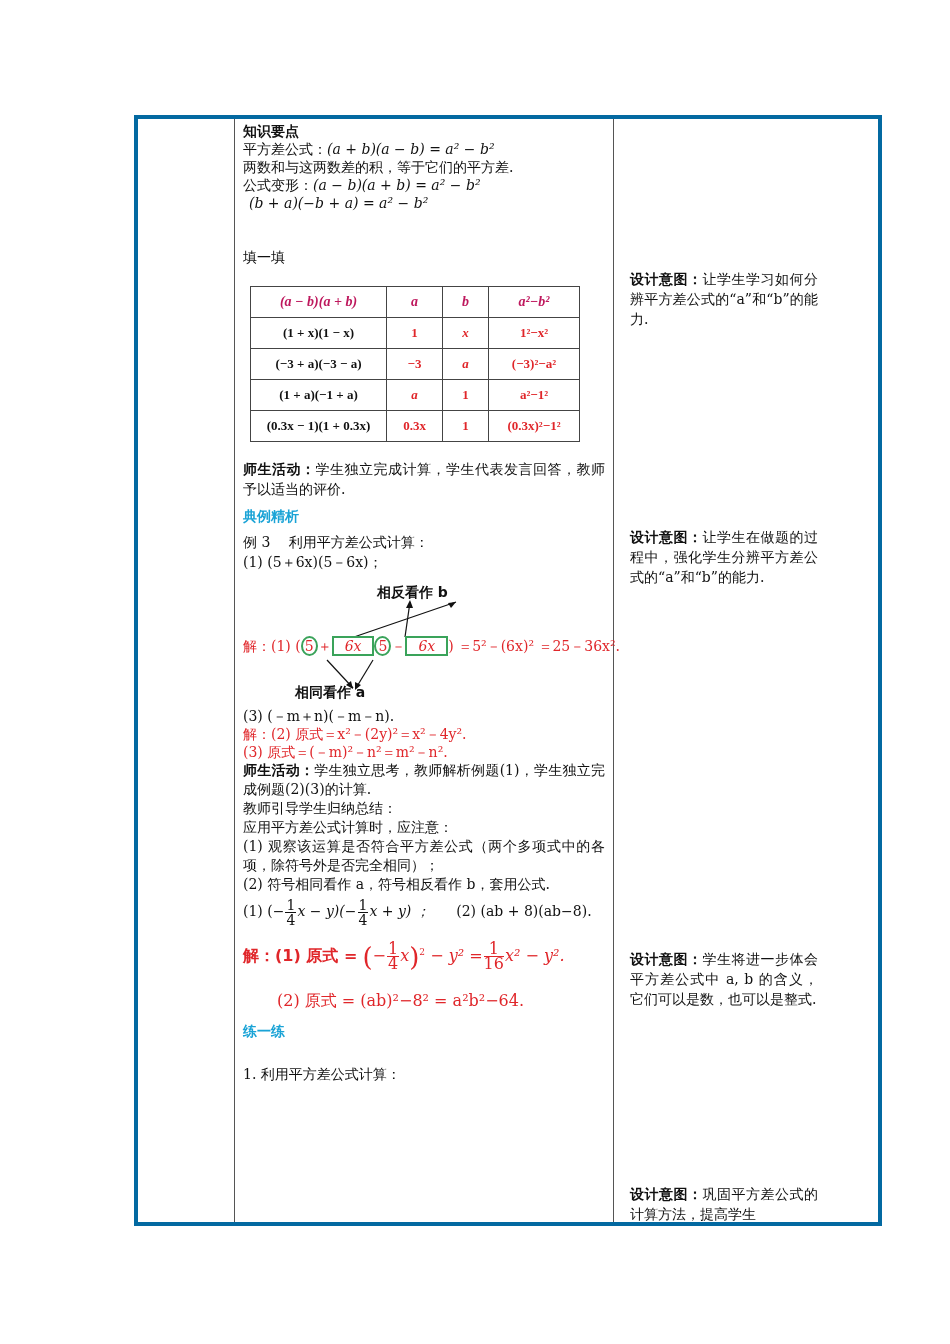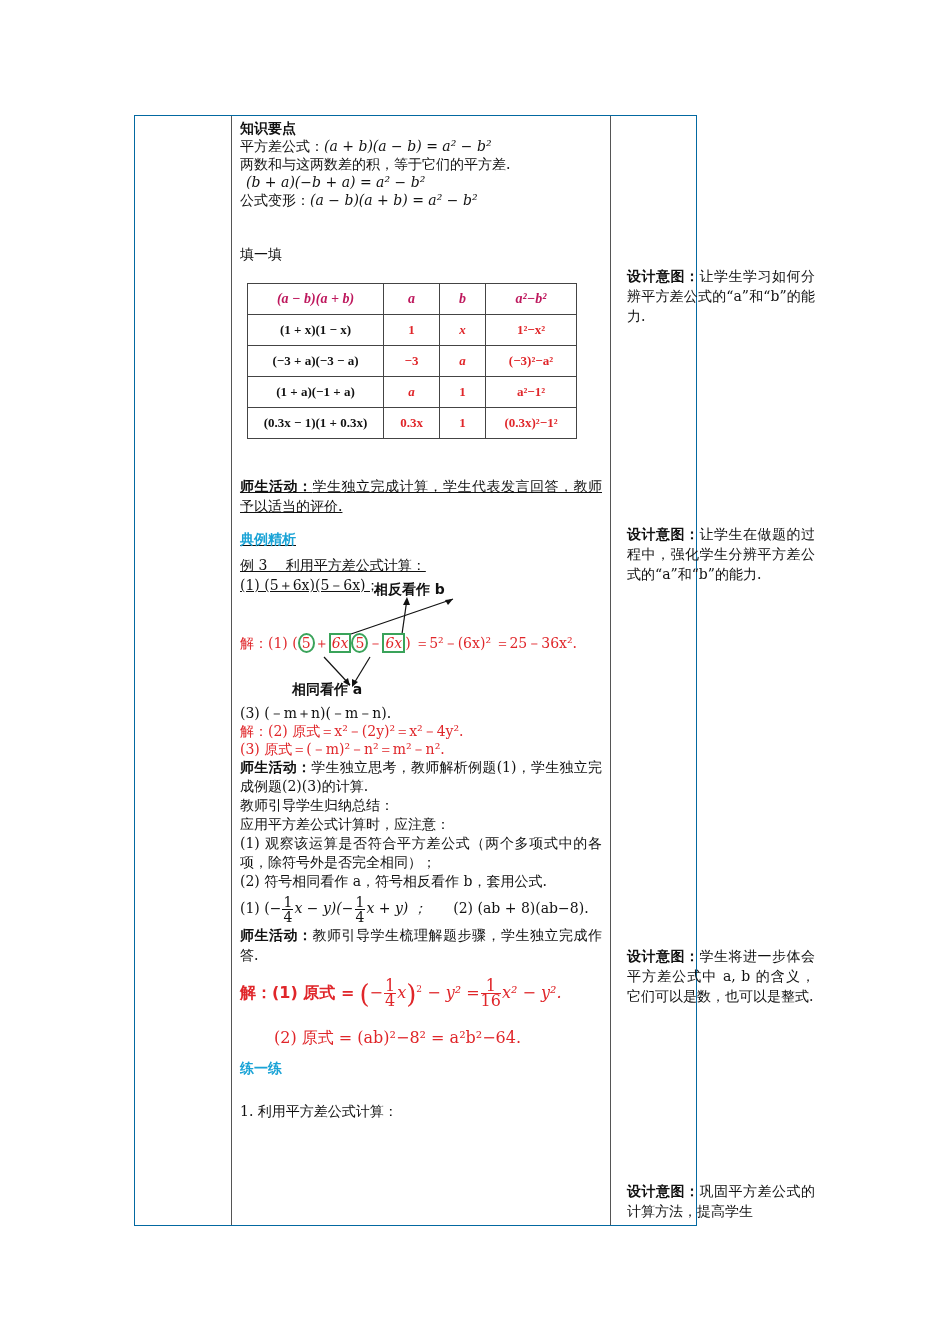--- a/index.html
+++ b/index.html
@@ -1,57 +1,57 @@
 <!DOCTYPE html>
 <html><head>
 <meta charset="utf-8">
 <style>
   html,body{margin:0;padding:0;background:#fff;}
   body{width:950px;height:1344px;position:relative;overflow:hidden;
        font-family:"DejaVu Serif","Liberation Serif",serif;color:#111;font-size:14px;}
-  .frame{position:absolute;left:134px;top:115px;width:563px;height:1111px;
-         border:1px solid #0369a1;box-sizing:border-box;}
+  .frame{position:absolute;left:134px;top:115px;width:748px;height:1111px;
+         border:4px solid #0369a1;box-sizing:border-box;}
   .vline{position:absolute;top:0;bottom:0;width:0;border-left:1px solid #555;}
   .col-mid{position:absolute;left:97px;top:0;width:379px;height:100%;padding:3px 8px 0 8px;box-sizing:border-box;}
   .col-right{position:absolute;left:476px;top:0;width:204px;height:100%;}
   .line{line-height:18px;font-size:14px;white-space:nowrap;}
   .b{font-weight:bold;font-family:"DejaVu Sans","Liberation Sans",sans-serif;}
   .i{font-style:italic;}
   .red{color:#e0262a;}
   .cyan{color:#1aa3d6;font-weight:bold;font-family:"DejaVu Sans","Liberation Sans",sans-serif;}
   sup{font-size:9px;vertical-align:6px;line-height:0;}
   .wrap{white-space:normal;text-align:justify;}
   
   .fill{position:absolute;left:15px;top:167px;width:330px;border-collapse:collapse;font-family:"Liberation Serif",serif;font-weight:bold;font-size:13px;}
   .fill td{border:1px solid #444;height:30px;text-align:center;padding:0;}
   .fill tr:first-child td{color:#be185d;font-size:14px;}
   .fill td.r{color:#e0262a;}
   .fill td.k{color:#111;}
   
   .diag{position:absolute;left:8px;top:465px;width:360px;height:120px;}
-  .box{display:inline-block;border:2px solid #3aa35a;padding:0 1px;line-height:16px;}
+  .box{display:inline-block;border:2px solid #3aa35a;padding:0 11px;line-height:16px;}
   .ell{display:inline-block;border:2px solid #3aa35a;border-radius:50%;padding:0 2px;line-height:16px;}
   .design{position:absolute;left:9px;width:188px;font-size:14px;line-height:20px;text-align:justify;margin-left:7px;}
   .frac{display:inline-block;vertical-align:middle;text-align:center;line-height:14px;margin:0 1px;}
   .frac span{display:block;}
   .frac .n{border-bottom:1px solid currentColor;padding:0 1px;}
 </style>
 </head>
 <body>
 
 <div class="frame">
   <div class="vline" style="left:96px"></div>
   <div class="vline" style="left:475px"></div>
 
   <div class="col-mid">
     <div class="line b">知识要点</div>
     <div class="line"><span>平方差公式：</span><span class="i">(a + b)(a − b) = a² − b²</span></div>
     <div class="line">两数和与这两数差的积，等于它们的平方差.</div>
+    <div class="line"><span>公式变形：</span><span class="i">(a − b)(a + b) = a² − b²</span></div>
     <div class="line i" style="padding-left:6px">(b + a)(−b + a) = a² − b²</div>
-    <div class="line"><span>公式变形：</span><span class="i">(a − b)(a + b) = a² − b²</span></div>
     <div class="line" style="margin-top:36px">填一填</div>
 
     <table class="fill">
       <tbody>
           <tr>
         <td style="width:135px" class="i">(a − b)(a + b)</td>
         <td style="width:55px" class="i">a</td>
         <td style="width:45px" class="i">b</td>
         <td class="i">a²−b²</td>
       </tr>
@@ -75,23 +75,23 @@
       </tr>
       <tr>
         <td class="k">(0.3x − 1)(1 + 0.3x)</td>
         <td class="r">0.3x</td>
         <td class="r">1</td>
         <td class="r">(0.3x)²−1²</td>
       </tr>
     </tbody>
       </table>
 
-    <div style="position:absolute;left:8px;top:360px;width:362px;text-decoration:underline;">
+    <div style="position:absolute;left:8px;top:340px;width:362px;">
       <div class="wrap" style="line-height:20px;"><span class="b">师生活动：</span><span>学生独立完成计算，学生代表发言回答，教师予以适当的评价.</span></div>
-      <div class="cyan" style="margin-top:13px;line-height:20px;">典例精析</div>
+      <div class="cyan" style="margin-top:7px;line-height:20px;">典例精析</div>
       <div class="line" style="margin-top:6px;line-height:20px;">例 3　 利用平方差公式计算：</div>
       <div class="line" style="line-height:20px;">(1)  (5＋6x)(5－6x)；</div>
     </div>
 
     <div class="diag">
       <svg width="360" height="120" style="position:absolute;left:0;top:0">
         <line x1="111" y1="53" x2="213" y2="18" stroke="#111" stroke-width="1.2"></line>
         <polygon points="213,18 205,19 208,24" fill="#111"></polygon>
         <line x1="162" y1="53" x2="167" y2="18" stroke="#111" stroke-width="1.2"></line>
         <polygon points="167,16 163,24 170,24" fill="#111"></polygon>
@@ -114,21 +114,20 @@
       <div class="wrap" style="line-height:19px;"><span class="b">师生活动：</span><span>学生独立思考，教师解析例题(1)，学生独立完成例题(2)(3)的计算.</span></div>
       <div class="line" style="line-height:19px;">教师引导学生归纳总结：</div>
       <div class="line" style="line-height:19px;">应用平方差公式计算时，应注意：</div>
       <div class="wrap" style="line-height:19px;">(1)  观察该运算是否符合平方差公式（两个多项式中的各项，除符号外是否完全相同）；</div>
       <div class="line" style="line-height:19px;">(2)  符号相同看作 a，符号相反看作 b，套用公式.</div>
 
       <div class="line" style="line-height:34px;height:34px;">
         <span>(1) (−</span><span class="frac"><span class="n">1</span><span>4</span></span><span class="i">x − y)(−</span><span class="frac"><span class="n">1</span><span>4</span></span><span class="i">x + y) ；</span>
         <span style="margin-left:22px">(2) (ab + 8)(ab−8).</span>
       </div>
-      <div class="wrap" style="line-height:20px;"><span class="b">师生活动：</span><span>教师引导学生梳理解题步骤，学生独立完成作答.</span></div>
       <div class="line red" style="margin-top:8px;height:40px;line-height:40px;font-size:16px;">
         <span class="b">解：(1) 原式 =</span>
         <span style="font-size:26px;vertical-align:middle;">(</span><span>−</span><span class="frac"><span class="n">1</span><span>4</span></span><span class="i">x</span><span style="font-size:26px;vertical-align:middle;">)</span><sup>2</sup>
         <span class="i">− y² =</span><span class="frac"><span class="n">1</span><span>16</span></span><span class="i">x² − y².</span>
       </div>
       <div class="line red" style="margin-top:14px;padding-left:34px;font-size:16px;line-height:22px;">(2) 原式 = (ab)²−8² = a²b²−64.</div>
 
       <div class="cyan" style="margin-top:8px;line-height:22px;">练一练</div>
       <div class="line" style="margin-top:22px;line-height:20px;">1.  利用平方差公式计算：</div>
     </div>

